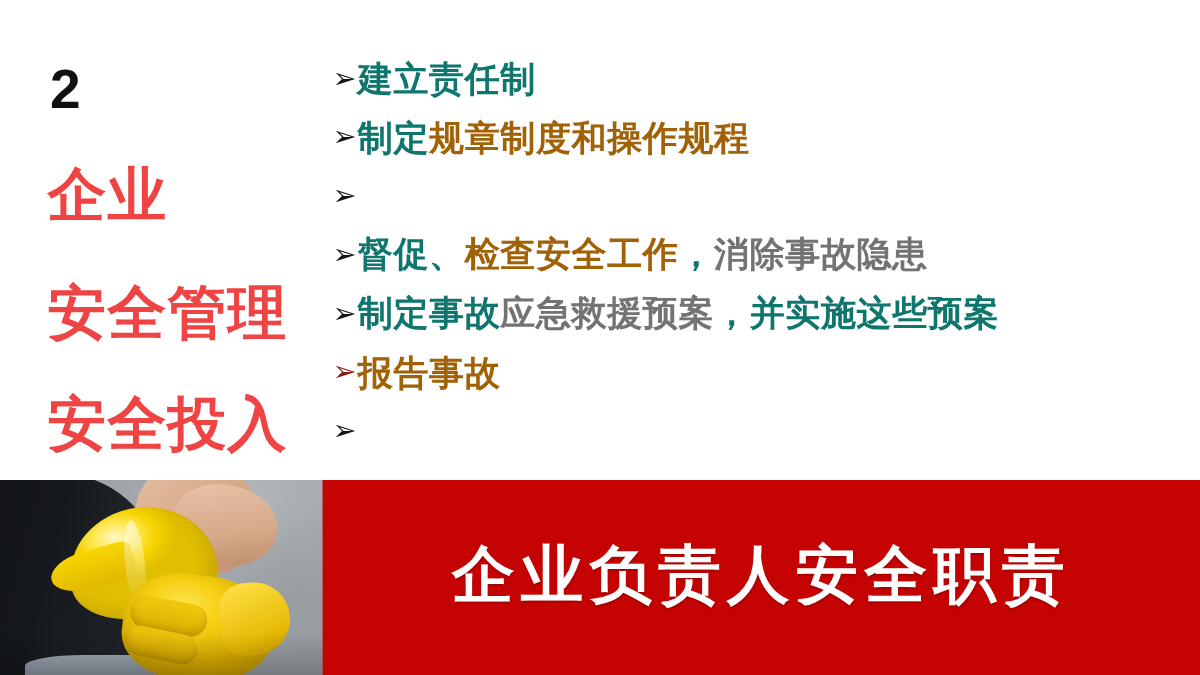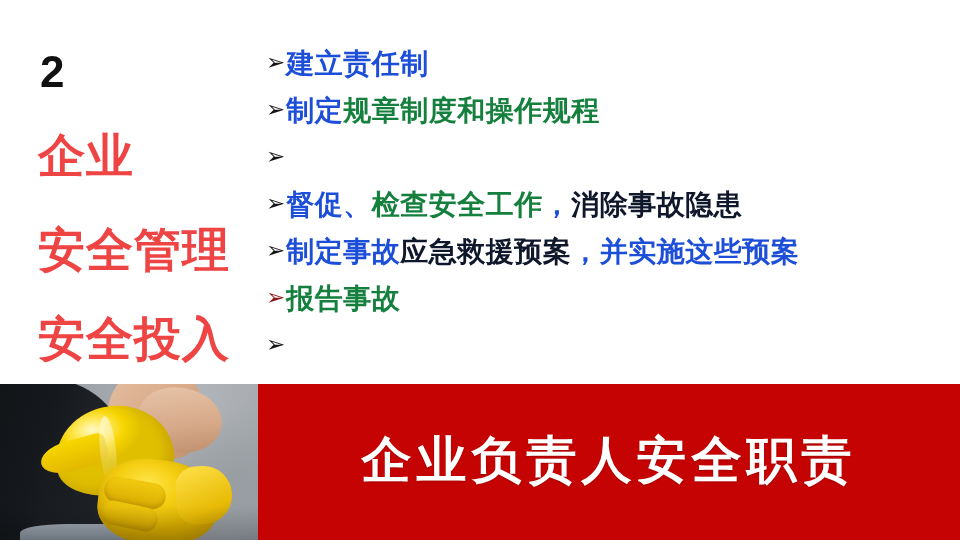--- a/index.html
+++ b/index.html
@@ -40,23 +40,23 @@
   .bullet-mark{
     font-size:23px;line-height:1;font-weight:bold;color:#151515;
     margin-right:1px;display:inline-block;transform:translateY(-1px);
   }
   .bullet-mark.red{color:#8b1a16;}
   .bullet-text{
     font-size:28px;font-weight:bold;line-height:1;color:#111;
     letter-spacing:0.5px;
   }
   .seg{display:inline;}
-  .seg.k{color:#1d4ed8;margin-top:26px;}
-  .seg.r{color:#15803d;}
-  .seg.rb{color:#0f172a;font-family:Liberation Serif, serif;}
+  .seg.k{color:#0f766e;margin-top:26px;}
+  .seg.r{color:#a16207;}
+  .seg.rb{color:#737373;font-family:Liberation Serif, serif;}
 
   
   .band{
     position:absolute;left:0;top:384px;width:960px;height:156px;
     background:#c60303;overflow:hidden;
   }
   .band-title{
     position:absolute;left:258px;top:0;width:702px;height:152px;
     display:flex;align-items:center;justify-content:center;
     color:#ffffff;font-size:50px;font-weight:bold;letter-spacing:5px;

